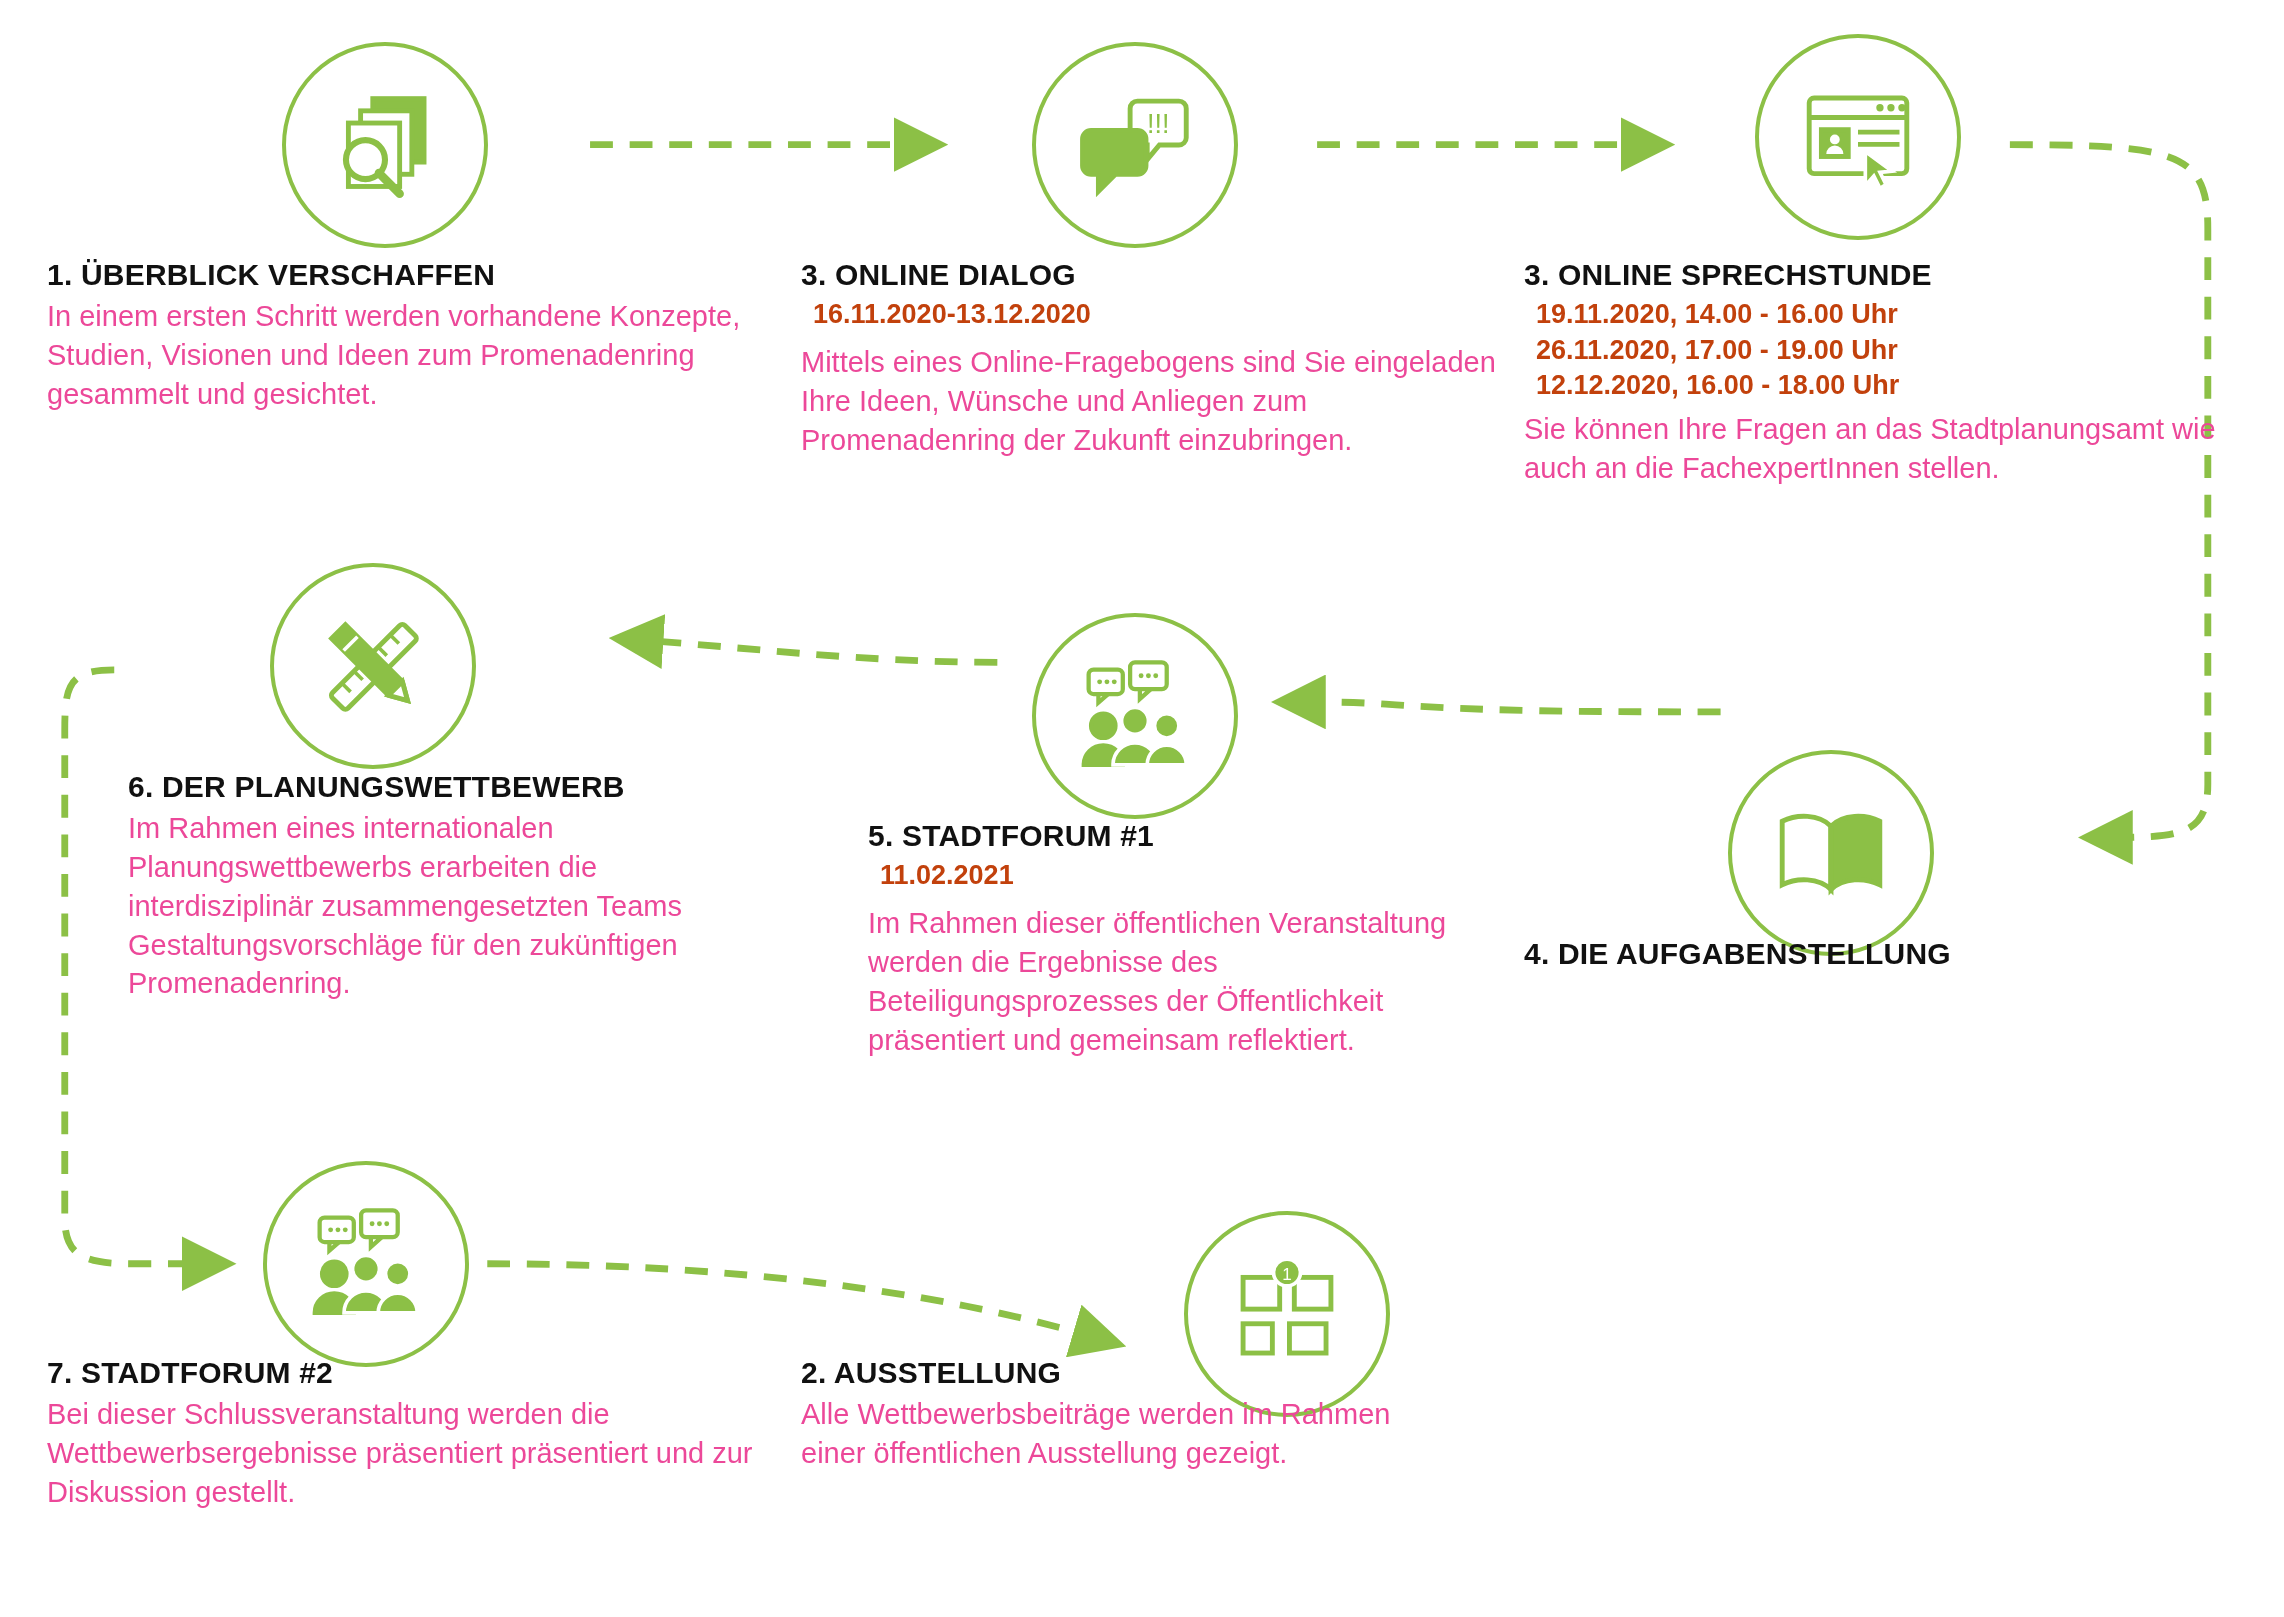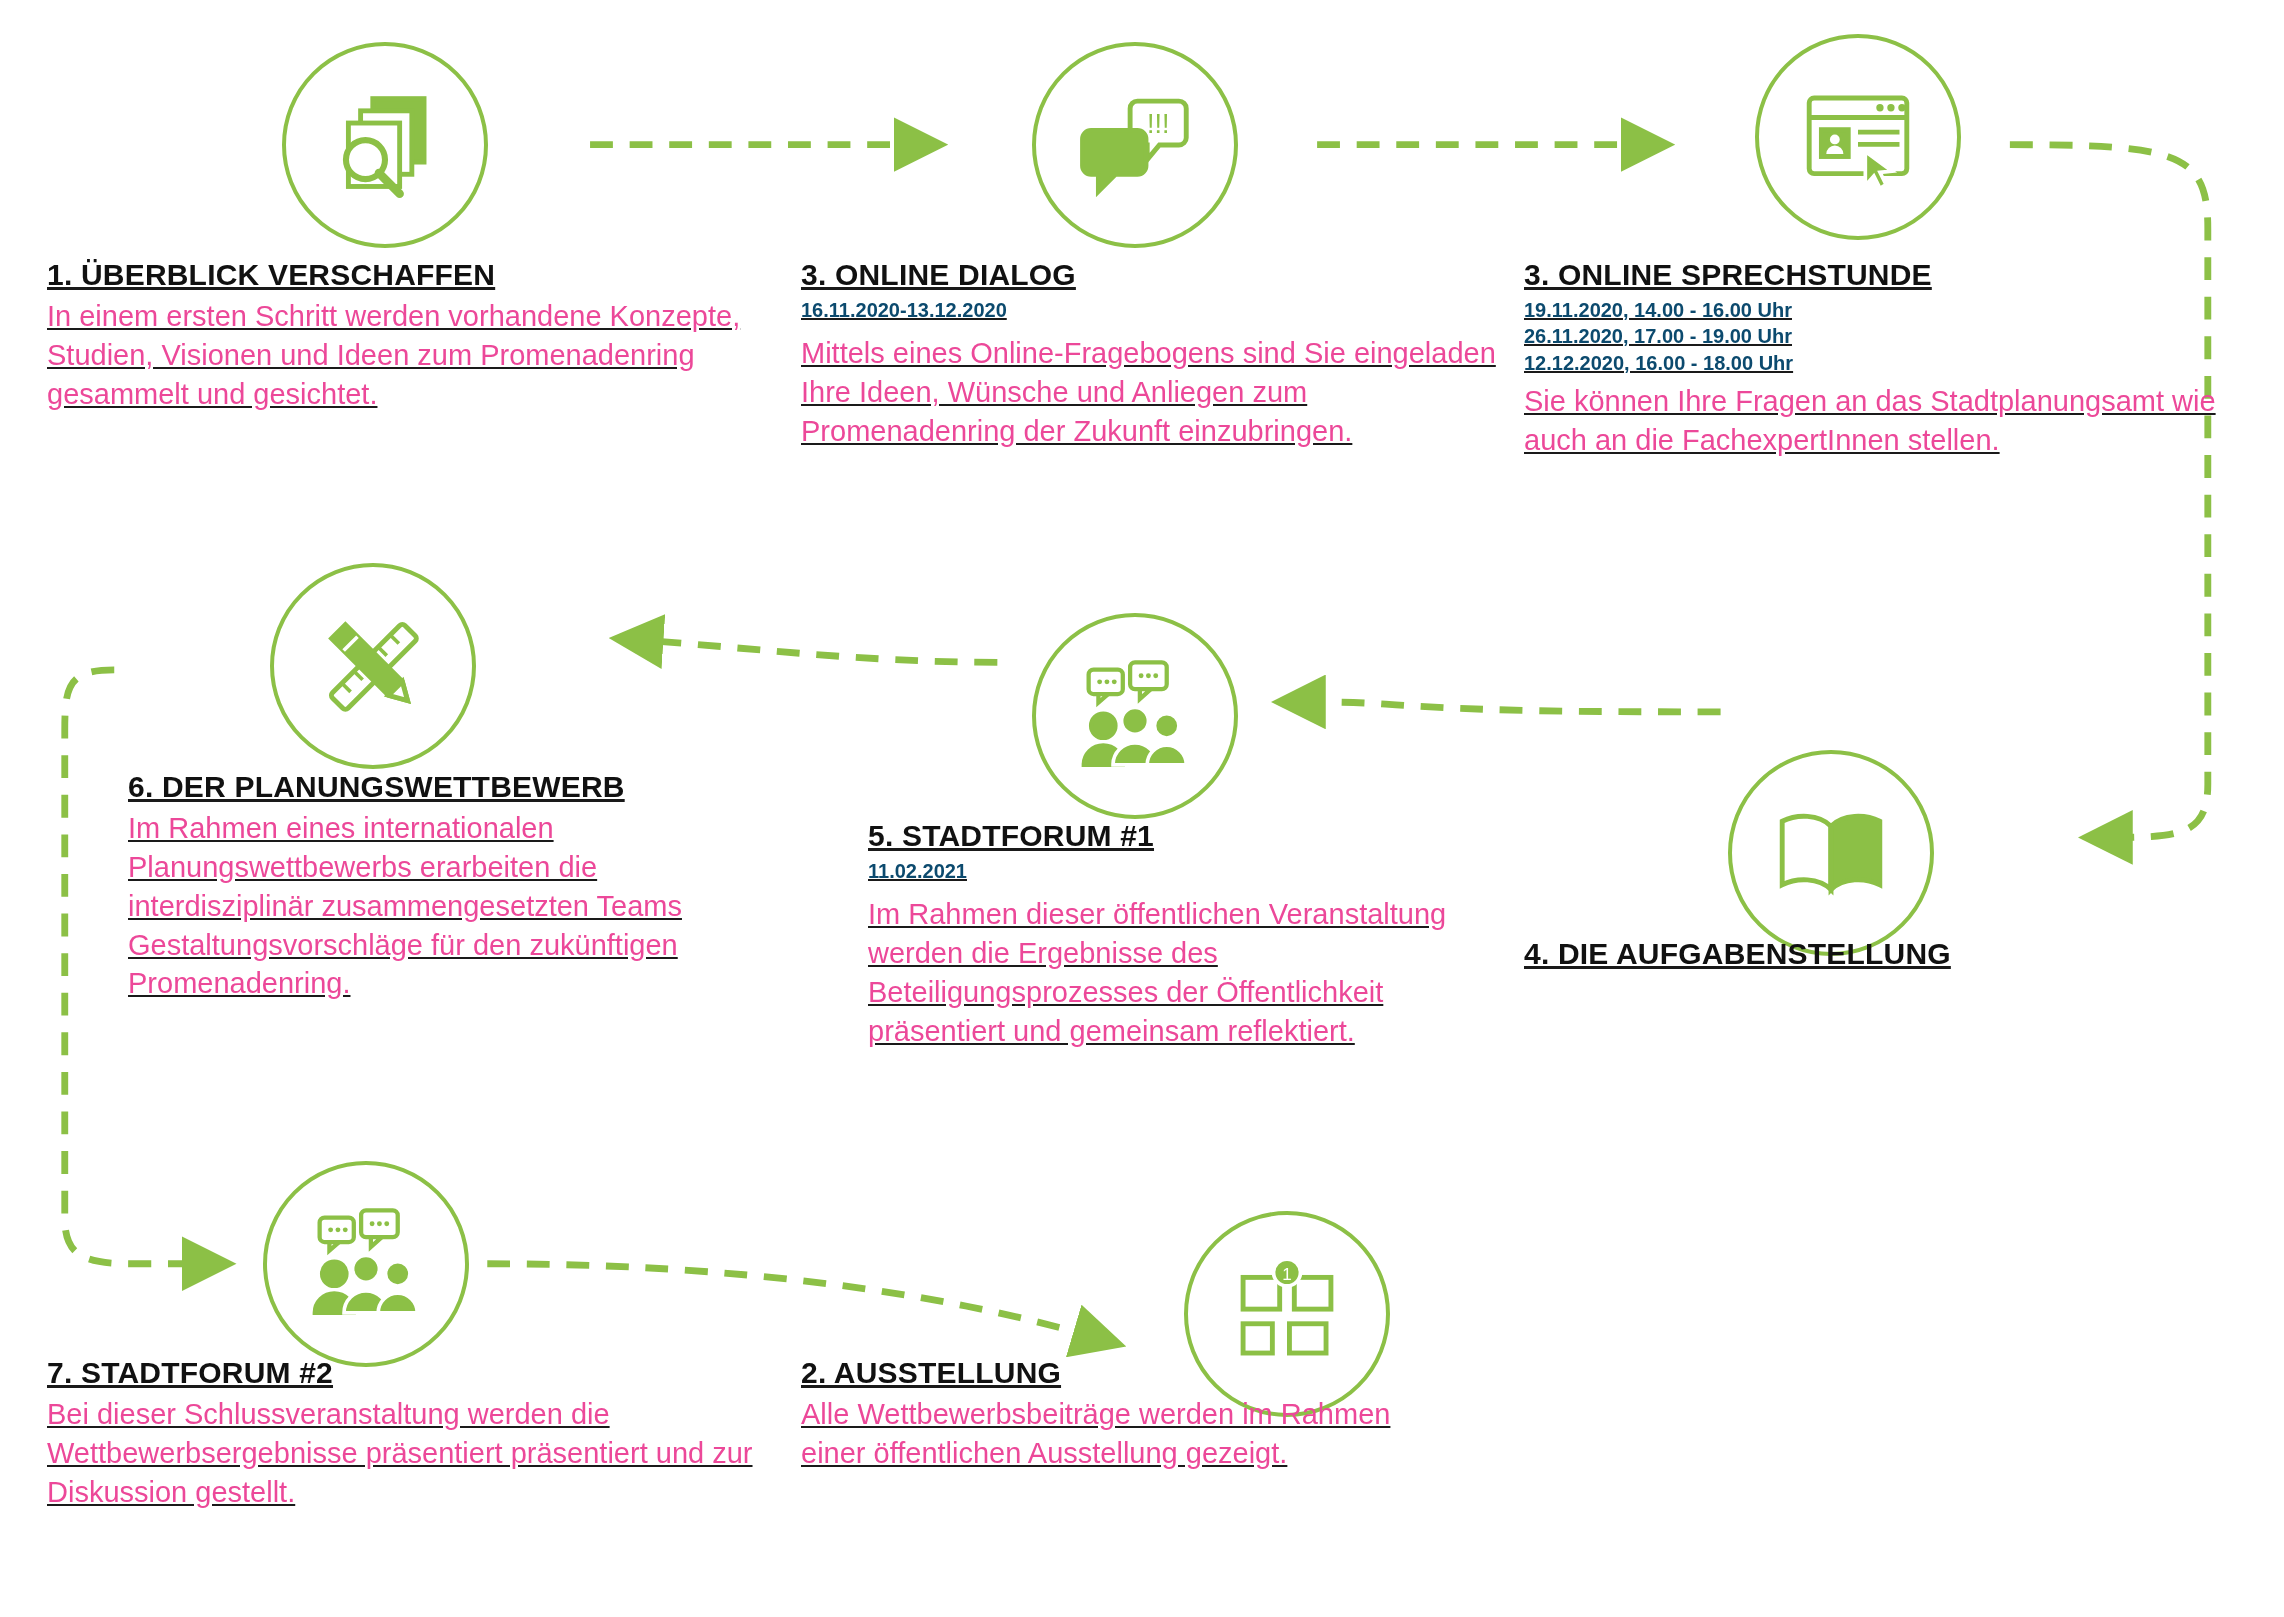--- a/index.html
+++ b/index.html
@@ -45,35 +45,34 @@
   .icon-circle svg {
     width: 122px;
     height: 122px;
     display: block;
   }
 
   
   .step {
     position: absolute;
     box-sizing: border-box;
-    text-decoration: underline;
   }
   .step h3 {
     margin: 0 0 4.6px 0;
     font-size: 30px;
     font-weight: bold;
     letter-spacing: 0.2px;
     color: #111111;
     line-height: 1.18;
   }
   .step .date {
-    margin: 0 0 3px 0;
-    font-size: 20px;
+    margin: 0 0 3px 12px;
+    font-size: 27px;
     font-weight: bold;
-    color: #0c4a6e;
+    color: #c2410c;
     line-height: 1.32;
   }
   .step p.desc {
     margin: 0;
     font-size: 29px;
     line-height: 1.34;
     color: #ec4899;
   }
   .dates .date { margin-bottom: 0; }
 </style>

